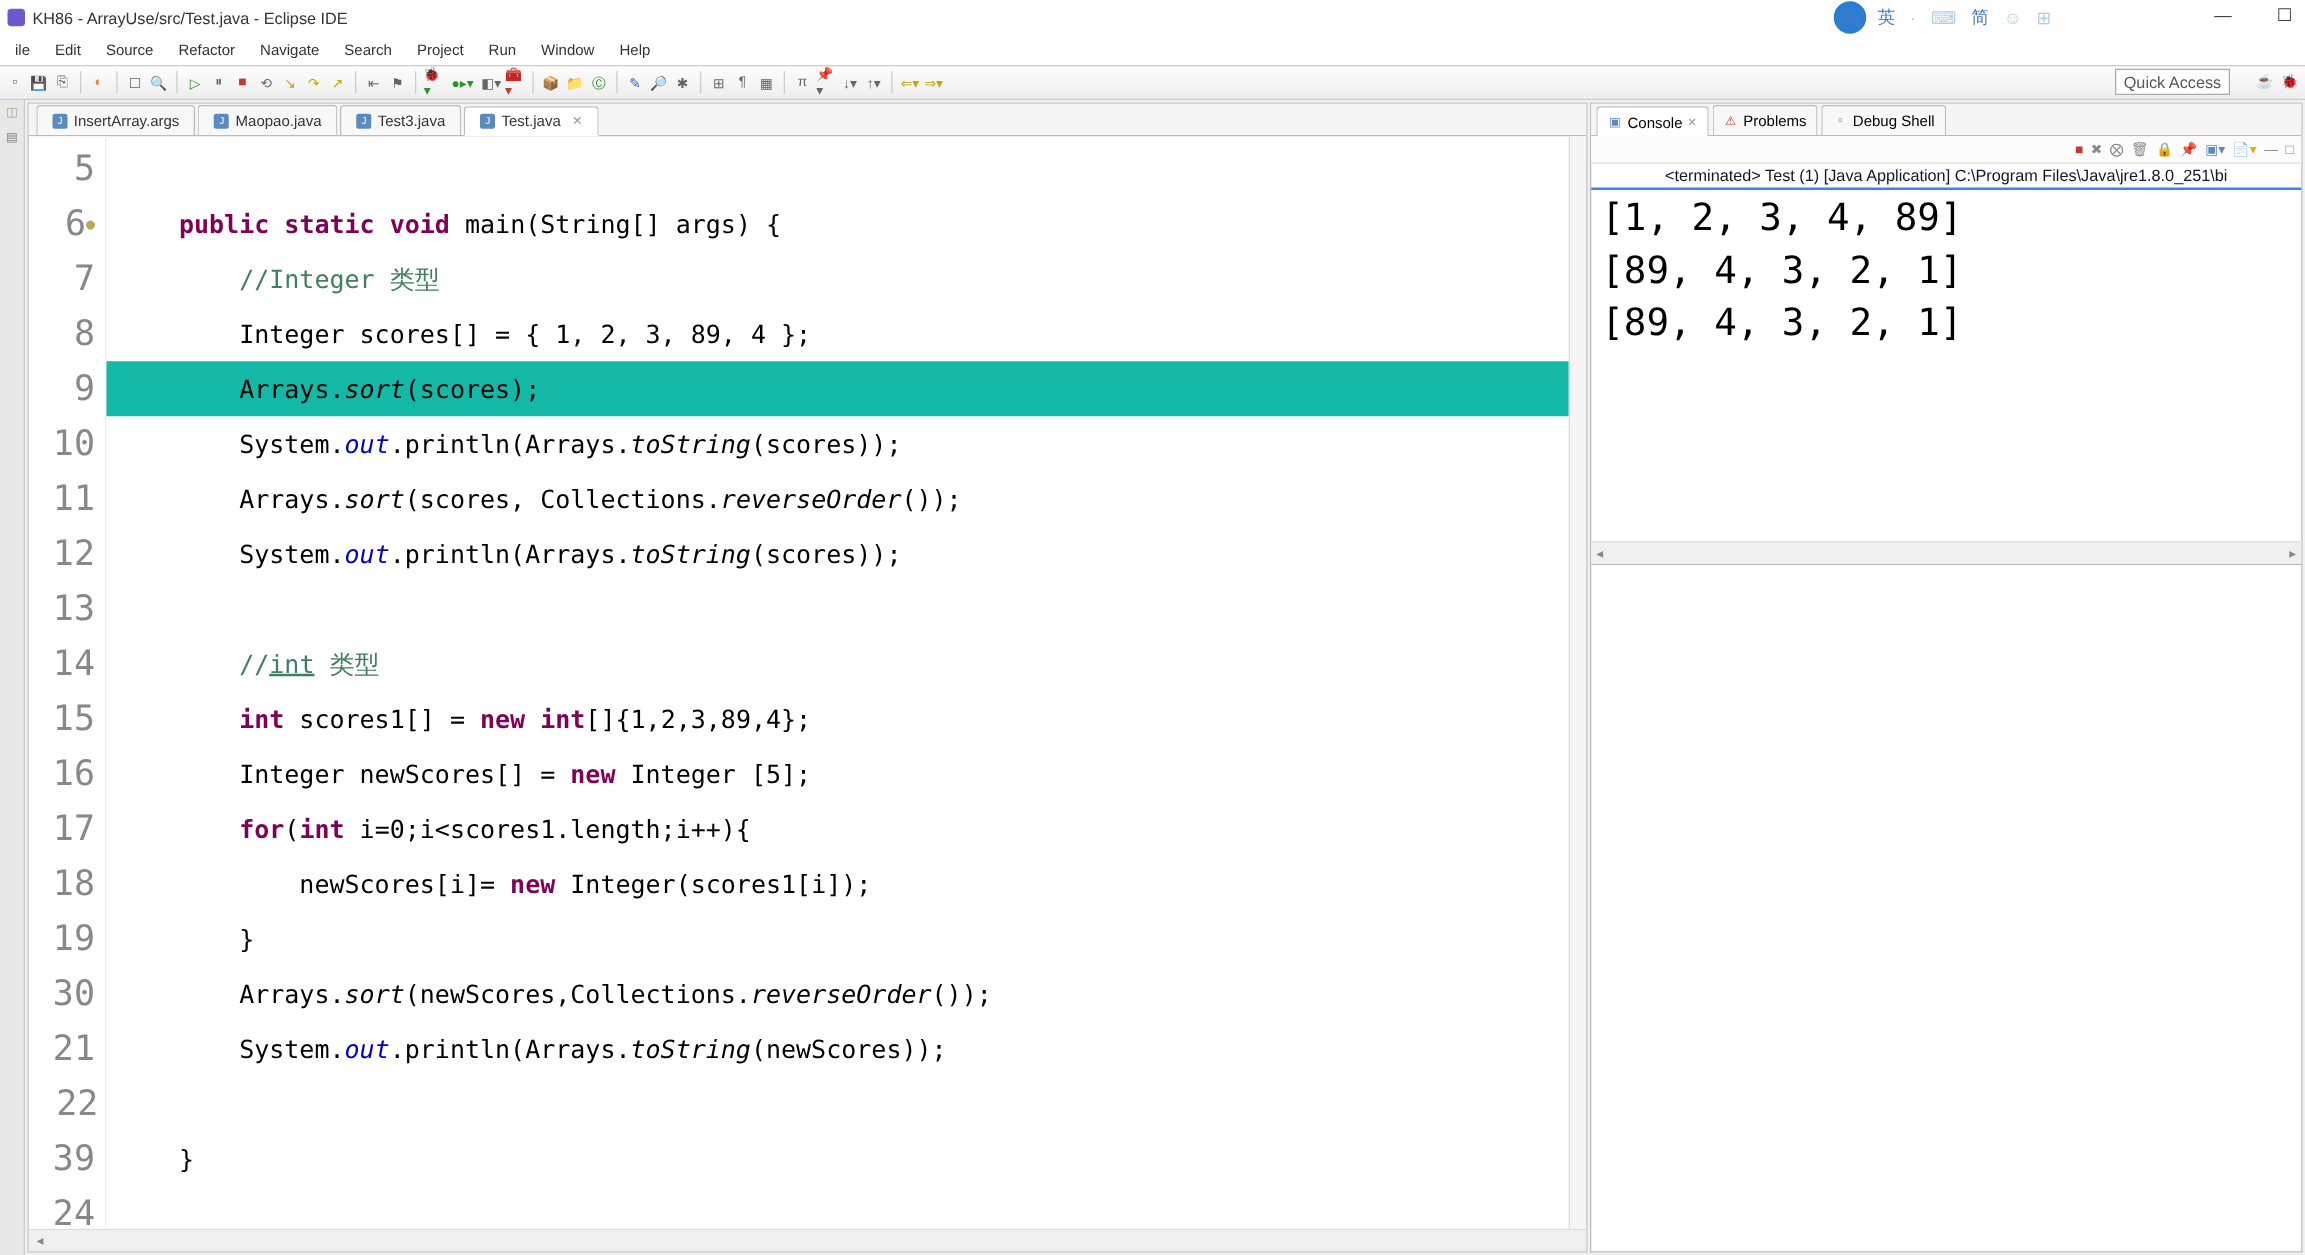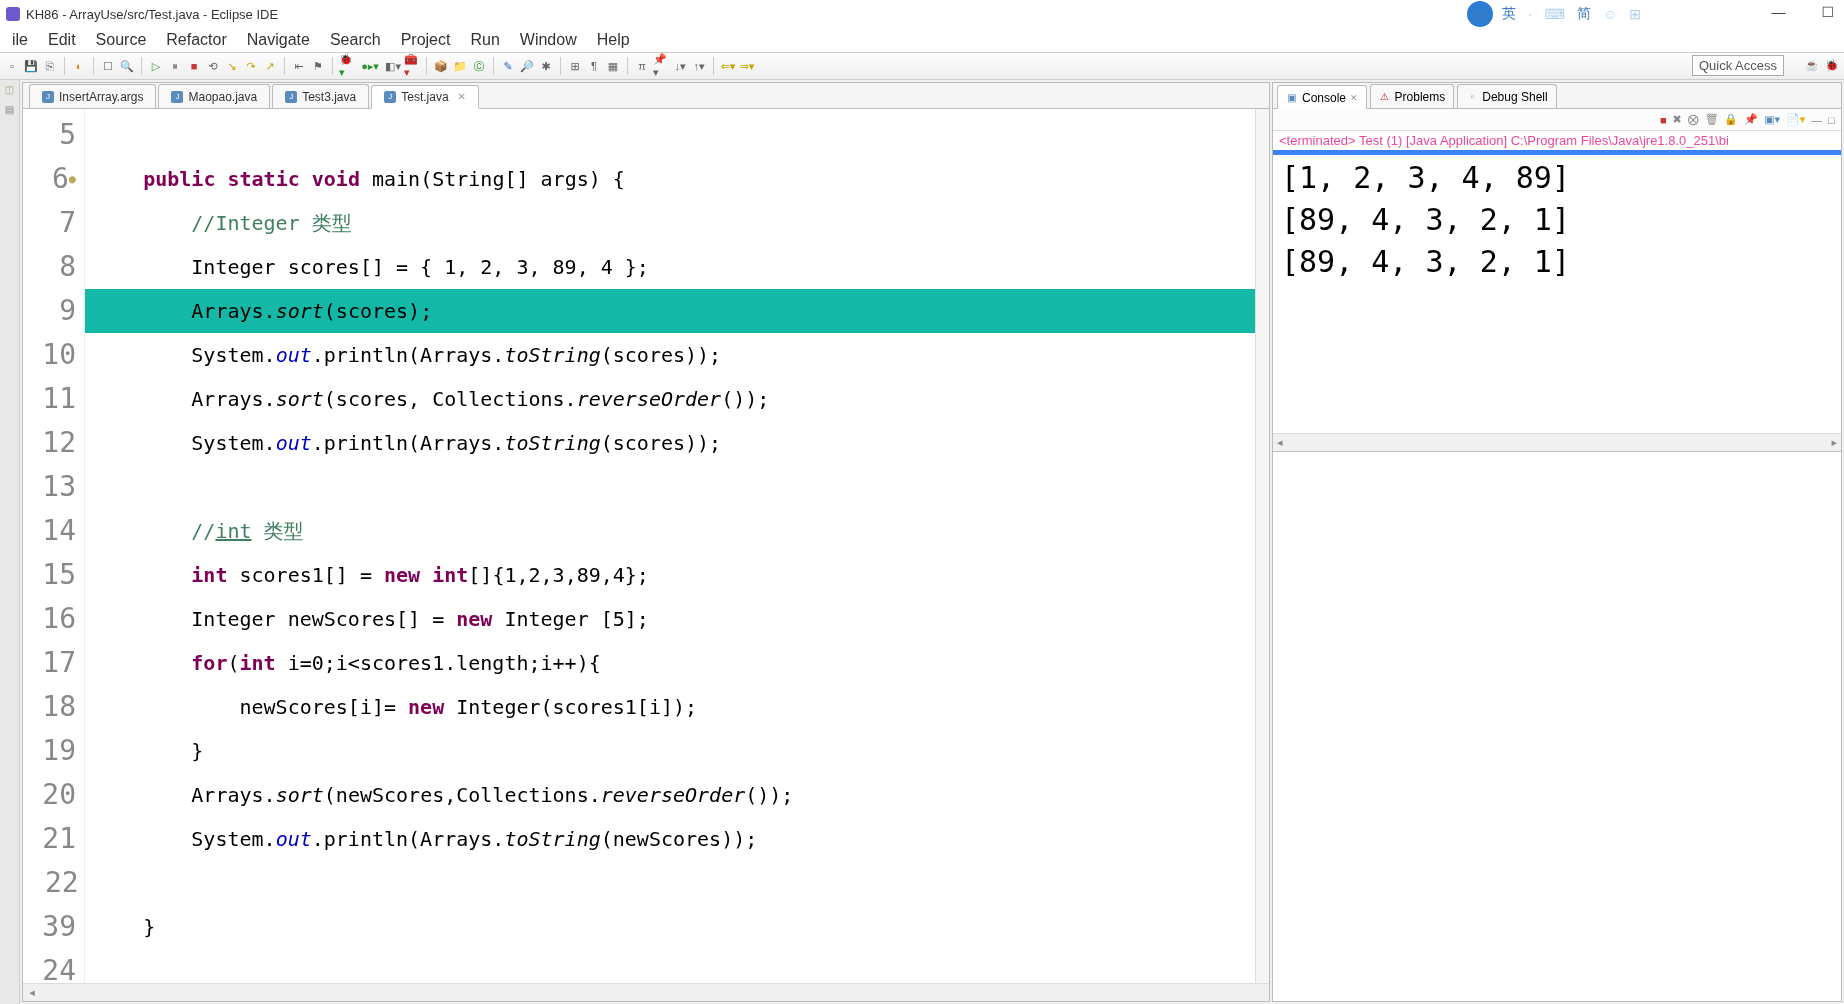--- a/index.html
+++ b/index.html
@@ -3,21 +3,21 @@
 <meta charset="utf-8">
 <style>
 * { margin:0; padding:0; box-sizing:border-box; }
 html,body { width:1844px; height:1004px; font-family:"Segoe UI",Tahoma,sans-serif; font-size:12px; background:#f0f0f0; overflow:hidden; }
 .title-bar { height:28px; background:#fff; display:flex; align-items:center; padding:0 6px; font-size:13px; color:#333; position:relative;}
 .title-bar .win-icons { position:absolute; right:10px; top:4px; display:flex; gap:36px; color:#444; font-size:14px; }
 .title-bar .du-area { position:absolute; right:200px; top:0; display:flex; align-items:center; gap:6px; height:28px;}
 .du { width:26px; height:26px; border-radius:50%; background:#2b7cd3; color:#fff; font-weight:bold; font-family:Arial; font-size:14px; display:flex; align-items:center; justify-content:center;}
 .du-area span { font-size:14px; color:#3b7dc2; padding:0 3px;}
 .du-area .lite { color:#aecde7; }
-.menu-bar { height:24px; background:#fff; display:flex; align-items:center; padding:0 2px; font-size:16px; color:#333; }
+.menu-bar { height:24px; background:#fff; display:flex; align-items:center; padding:0 2px; font-size:12px; color:#333; }
 .menu-bar span { padding:0 10px; cursor:default; }
 .toolbar { height:28px; background:linear-gradient(#fdfdfd,#eee); border-top:1px solid #ccc; border-bottom:1px solid #ccc; display:flex; align-items:center; padding:0 4px; gap:3px; position:relative;}
 .tb-btn { width:16px; height:16px; font-size:11px; display:inline-flex; align-items:center; justify-content:center; color:#666;}
 .tb-sep { width:1px; height:18px; background:#ccc; margin:0 3px;}
 .tb-green{color:#2a952a;}
 .tb-red{color:#c33;}
 .tb-blue{color:#36c;}
 .tb-orange{color:#d88b1f;}
 .tb-yellow{color:#c8a400;}
 .quick-access { position:absolute; right:60px; top:2px; border:1px solid #aaa; background:#fff; padding:2px 6px; font-size:13px; color:#555;}
@@ -43,21 +43,21 @@
 .editor-hscroll { height:18px; background:#f0f0f0; border-top:1px solid #ddd; display:flex; align-items:center;}
 .editor-hscroll .arrow { width:18px; text-align:center; color:#888; font-size:11px;}
 .right-pane { width:570px; margin:2px 2px 2px 0; display:flex; flex-direction:column;}
 .console-panel { border:1px solid #bbb; background:#fff; display:flex; flex-direction:column; height:370px;}
 .ctabs { height:26px; display:flex; align-items:flex-end; background:#f5f5f5; border-bottom:1px solid #bbb; padding-left:4px;}
 .ctab { height:24px; display:flex; align-items:center; gap:4px; padding:0 8px; border:1px solid #bbb; border-bottom:none; background:#f8f8f8; font-size:12px; border-radius:3px 3px 0 0; margin-right:3px;}
 .ctab.active { background:#fff; position:relative; top:1px;}
 .ctab .ic { width:12px; height:12px; display:inline-flex; align-items:center; justify-content:center; font-size:10px;}
 .ctb { height:22px; border-bottom:1px solid #ddd; display:flex; align-items:center; justify-content:flex-end; padding:0 6px; gap:6px; background:#fcfcfc;}
 .ctb span { font-size:11px; }
-.cstatus { padding:2px 6px; font-size:13px; color:#ec4899; border-bottom:5px solid #3b82f6; white-space:nowrap; overflow:hidden;}
+.cstatus { padding:2px 6px; font-size:13px; color:#0f172a; border-bottom:2px solid #3b82f6; white-space:nowrap; overflow:hidden;text-align:center;}
 .cout { flex:1; padding:2px 8px; font-family:Consolas,monospace; font-size:30px; line-height:42px; white-space:pre; overflow:hidden;}
 .chscroll { height:18px; background:#f0f0f0; border-top:1px solid #ddd; display:flex; justify-content:space-between; padding:0 4px; align-items:center; font-size:11px; color:#888;}
 .remain { flex:1; background:#fff; border:1px solid #bbb; border-top:none;}
 </style>
 </head>
 <body>
 
 <div class="title-bar">
   <span style="width:14px;height:14px;background:#6a5acd;border-radius:3px;margin-right:6px;"></span>
   <span>KH86 - ArrayUse/src/Test.java - Eclipse IDE</span>
@@ -177,21 +177,21 @@
           <div style="height: 44px;">10</div>
           <div style="height: 44px;">11</div>
           <div style="height: 44px;">12</div>
           <div style="height: 44px;">13</div>
           <div style="height: 44px;">14</div>
           <div style="height: 44px;">15</div>
           <div style="height: 44px;">16</div>
           <div style="height: 44px;">17</div>
           <div style="height: 44px;">18</div>
           <div style="height: 44px;">19</div>
-          <div style="height: 44px;">20</div>
+          <div style="height: 44px;">30</div>
           <div style="height: 44px;">21</div>
           <div style="height: 44px; margin-left: 22px;">22</div>
           <div style="height: 44px;">39</div>
           <div style="height: 44px;">24</div>
         </div>
       <div class="code-col" id="code-col"><span class="code-line">&nbsp;</span><span class="code-line">    <span class="kw">public</span> <span class="kw">static</span> <span class="kw">void</span> main(String[] args) {</span><span class="code-line">        <span class="cm">//Integer 类型</span></span><span class="code-line">        Integer scores[] = { 1, 2, 3, 89, 4 };</span><span class="code-line hl-line">        Arrays.<span class="mth-i">sort</span>(scores);</span><span class="code-line">        System.<span class="fld">out</span>.println(Arrays.<span class="mth-i">toString</span>(scores));</span><span class="code-line">        Arrays.<span class="mth-i">sort</span>(scores, Collections.<span class="mth-i">reverseOrder</span>());</span><span class="code-line">        System.<span class="fld">out</span>.println(Arrays.<span class="mth-i">toString</span>(scores));</span><span class="code-line">        </span><span class="code-line">        <span class="cm">//<u>int</u> 类型</span></span><span class="code-line">        <span class="kw">int</span> scores1[] = <span class="kw">new</span> <span class="kw">int</span>[]{1,2,3,89,4};</span><span class="code-line">        Integer newScores[] = <span class="kw">new</span> Integer [5];</span><span class="code-line">        <span class="kw">for</span>(<span class="kw">int</span> i=0;i&lt;scores1.length;i++){</span><span class="code-line">            newScores[i]= <span class="kw">new</span> Integer(scores1[i]);</span><span class="code-line">        }</span><span class="code-line">        Arrays.<span class="mth-i">sort</span>(newScores,Collections.<span class="mth-i">reverseOrder</span>());</span><span class="code-line">        System.<span class="fld">out</span>.println(Arrays.<span class="mth-i">toString</span>(newScores));</span><span class="code-line">&nbsp;</span><span class="code-line">    }</span><span class="code-line">&nbsp;</span></div>
       <div class="overview"></div>
     </div>
     <div class="editor-hscroll">
       <span class="arrow">◂</span>

